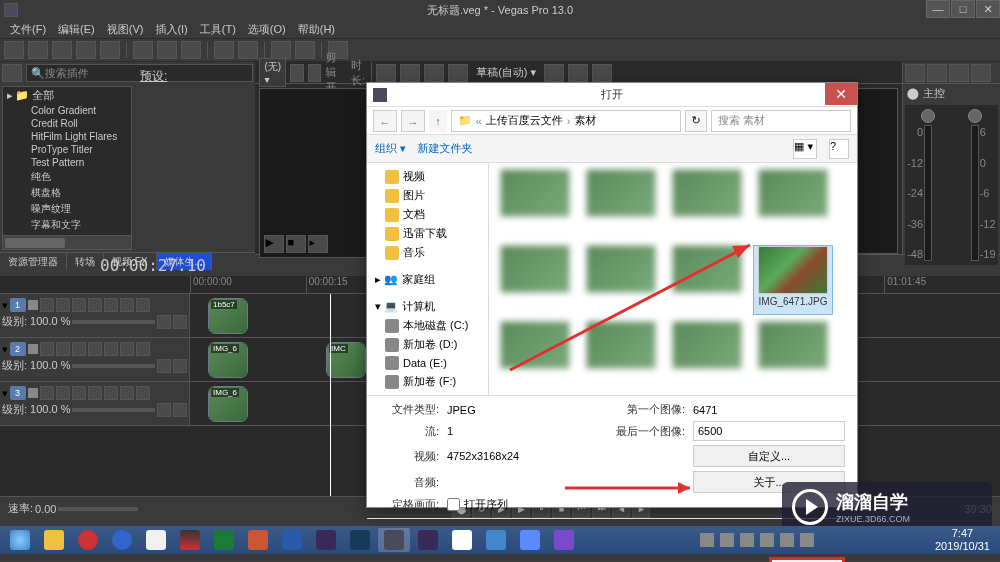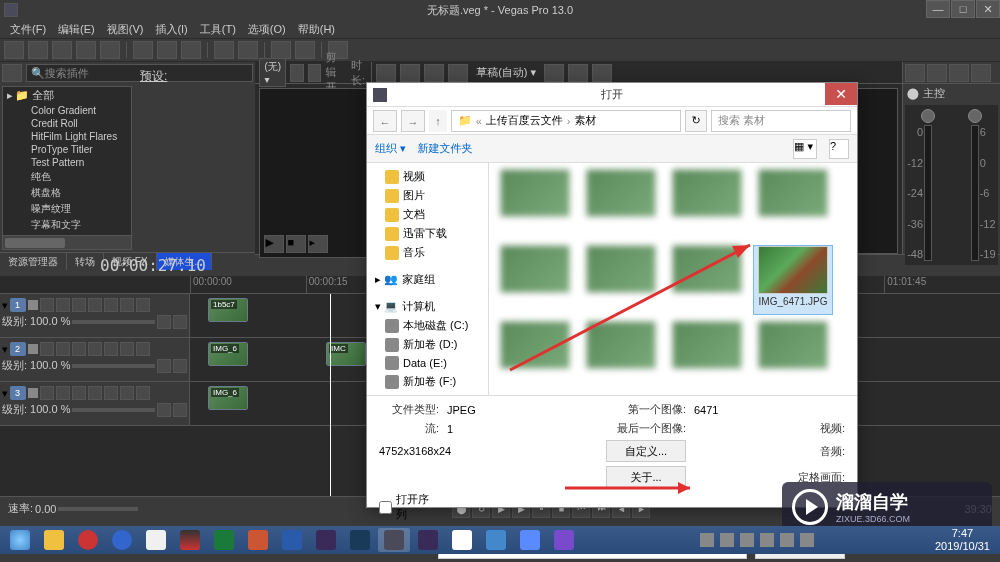--- a/index.html
+++ b/index.html
@@ -59,21 +59,21 @@
 
 .tracks { background: #2a2a2a; }
 .track { height: 44px; display: flex; border-bottom: 1px solid #555; }
 .track-header { width: 190px; background: #3a3a3a; border-right: 1px solid #555; display: flex; flex-direction: column; padding: 2px; }
 .track-header-top { display: flex; align-items: center; gap: 2px; height: 18px; }
 .track-num { width: 16px; height: 14px; background: #5a7aaa; color: #fff; display: flex; align-items: center; justify-content: center; font-size: 9px; border-radius: 2px; }
 .track-btn { width: 14px; height: 14px; background: #4a4a4a; border: 1px solid #555; cursor: pointer; }
 .track-header-bottom { display: flex; align-items: center; gap: 2px; color: #ccc; font-size: 9px; }
 .track-slider { flex: 1; height: 4px; background: #555; }
 .track-content { flex: 1; background: #2a2a2a; position: relative; }
-.clip { position: absolute; top: 4px; height: 24px; background: #0f766e; border: 1px solid #6a7a8a; border-radius: 2px; overflow: hidden; }
+.clip { position: absolute; top: 4px; height: 36px; background: #0f766e; border: 1px solid #6a7a8a; border-radius: 7px; overflow: hidden; }
 .clip-thumb { width: 100%; height: 100%; background: linear-gradient(135deg, #5a8a5a, #3a6a3a); }
 .clip-label { position: absolute; top: 1px; left: 2px; font-size: 8px; color: #fff; background: rgba(0,0,0,0.5); padding: 0 2px; }
 .playhead { position: absolute; top: 0; bottom: 0; width: 1px; background: #fff; left: 330px; z-index: 5; }
 
 
 .transport { height: 24px; background: #3a3a3a; border-top: 1px solid #555; display: flex; align-items: center; padding: 0 8px; gap: 4px; }
 .transport-left { color: #ccc; font-size: 10px; margin-right: auto; display: flex; align-items: center; gap: 2px; }
 .transport-btns { display: flex; gap: 2px; }
 .trans-btn { width: 18px; height: 18px; background: #4a4a4a; border: 1px solid #555; cursor: pointer; color: #ccc; display: flex; align-items: center; justify-content: center; font-size: 9px; }
 .transport-right { margin-left: auto; color: #ccc; font-size: 9px; font-family: monospace; }
@@ -553,20 +553,21 @@
     </div>
     <div class="dialog-meta">
       <span class="meta-label">文件类型:</span>
       <span>JPEG</span>
       <span class="meta-label">第一个图像:</span>
       <span>6471</span>
 
       <span class="meta-label">流:</span>
       <span>1</span>
       <span class="meta-label">最后一个图像:</span>
+      <input class="meta-input" value="6500" style="">
 
       <span class="meta-label">视频:</span>
       <span>4752x3168x24</span>
       <span></span>
       <button class="meta-btn">自定义...</button>
 
       <span class="meta-label">音频:</span>
       <span></span>
       <span></span>
       <button class="meta-btn">关于...</button>

